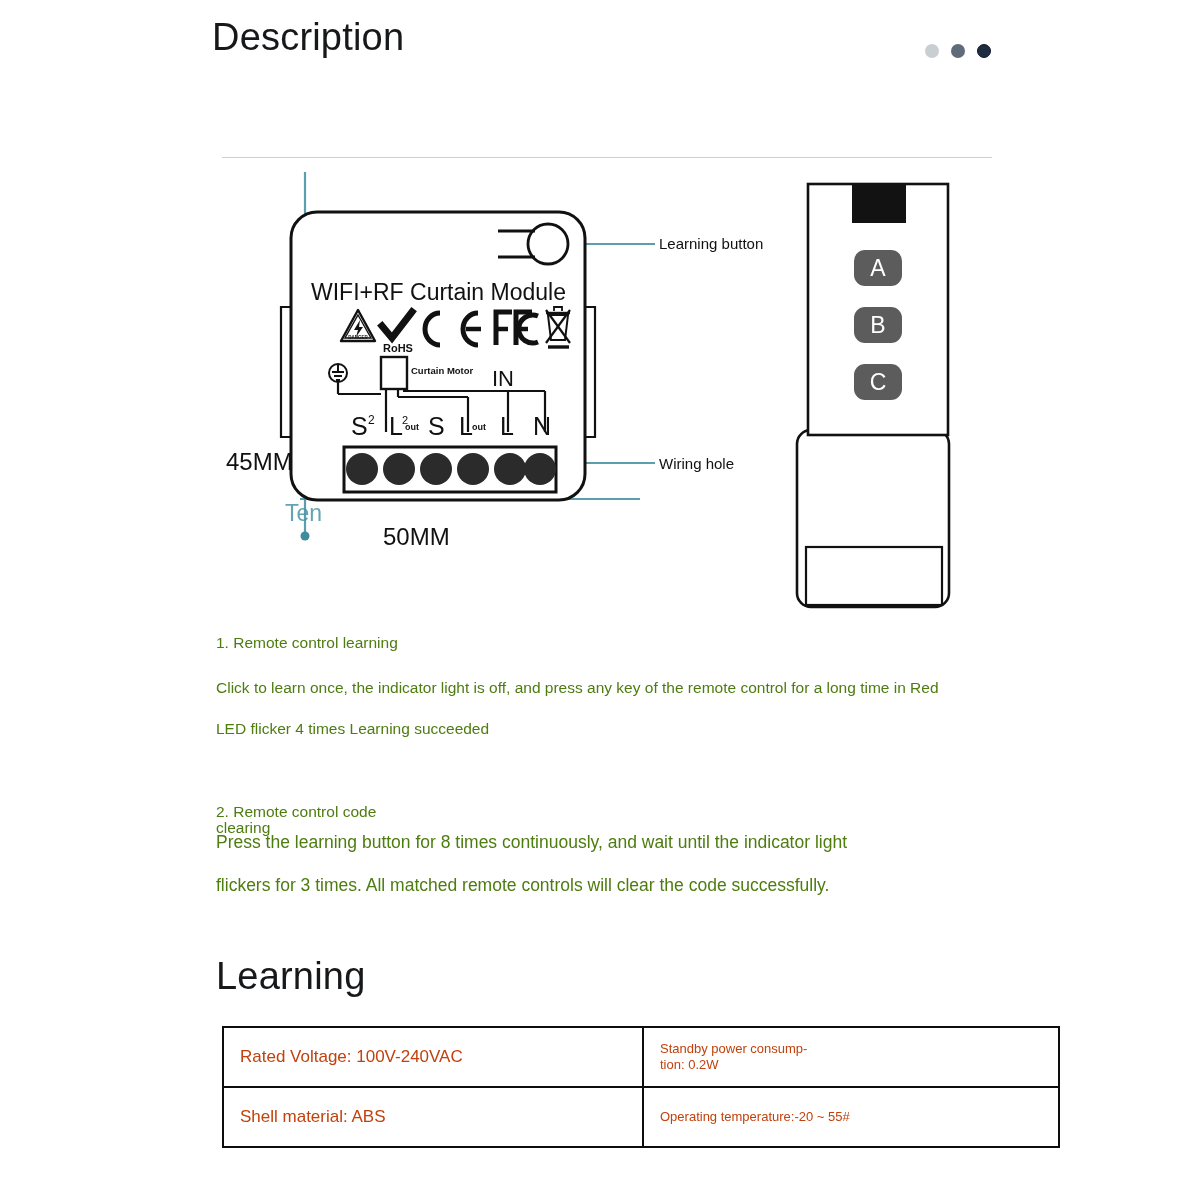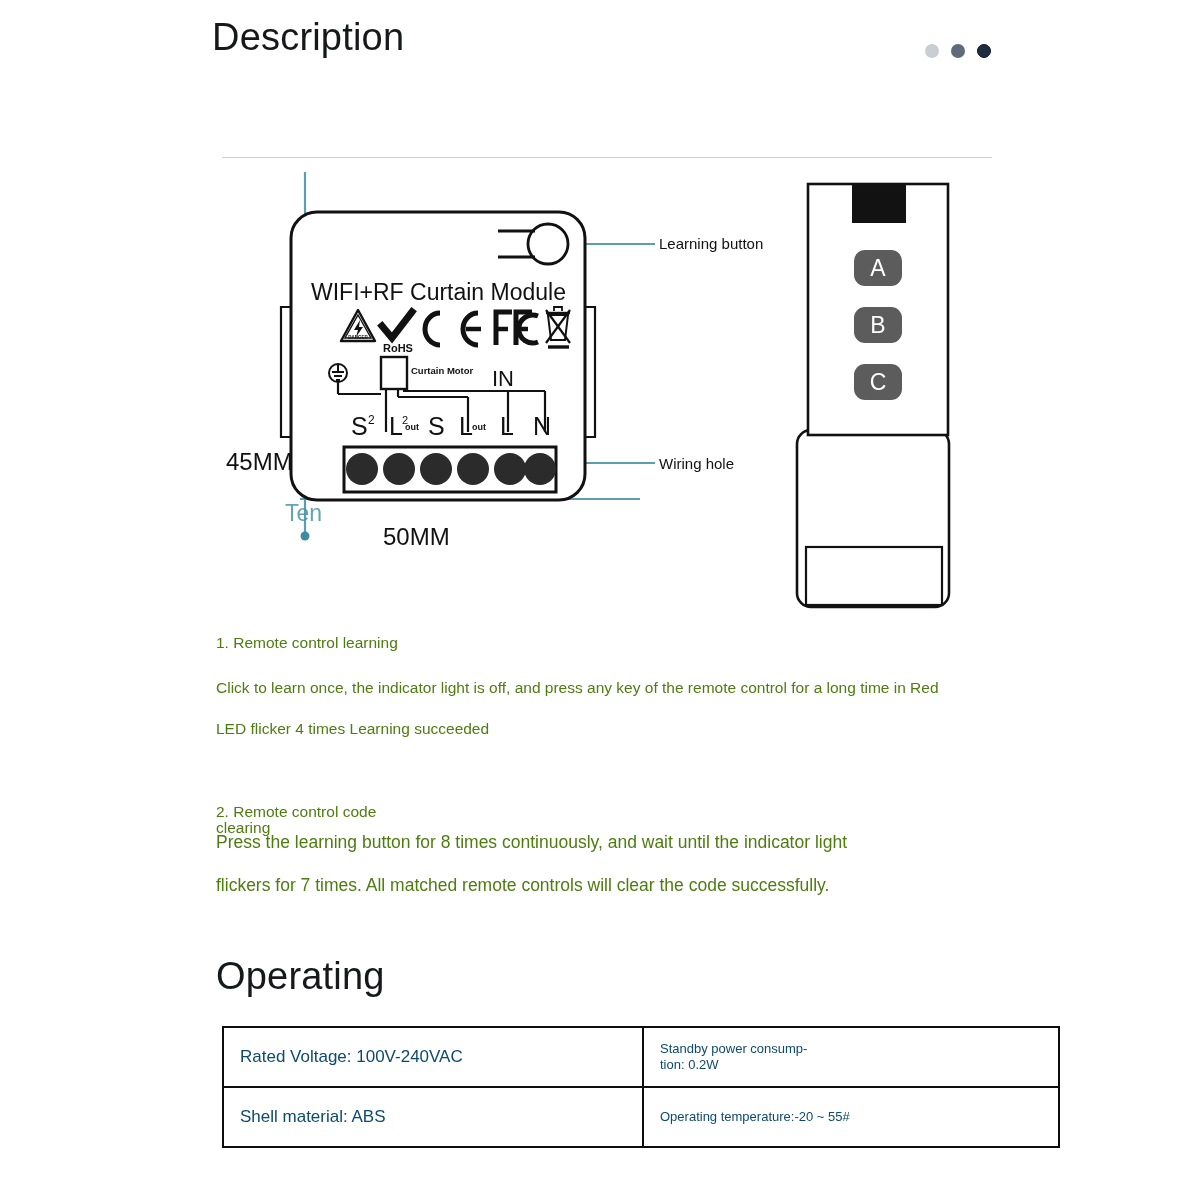--- a/index.html
+++ b/index.html
@@ -85,36 +85,36 @@
     width: 768px;
     border-collapse: collapse;
     table-layout: fixed;
   }
   #param-table td {
     border: 2px solid #0d0d0d;
     height: 50px;
     padding: 4px 16px;
     vertical-align: middle;
     font-size: 17px;
-    color: #0c4a6e;
+    color: #c2410c;
   }
   #param-table td.col-left  { width: 386px; }
   #param-table td.col-right { width: 382px; }
   #param-table td.small {
     font-size: 13px;
     line-height: 1.2;
     white-space: pre-line;
   }
 </style>
 </head>
 <body>
 
 <div class="heading" id="desc-heading">Description</div>
 
-<div class="heading" id="param-heading">Operating</div>
+<div class="heading" id="param-heading">Learning</div>
 
 <div id="pager">
   <span class="dot dot-1" style="background: rgb(201, 206, 211);"></span>
   <span class="dot dot-2" style="background: rgb(95, 107, 120);"></span>
   <span class="dot dot-3" style="background: rgb(29, 44, 65);"></span>
 </div>
 
 <div id="divider"></div>
 
 <svg id="diagram" viewBox="0 0 1200 1200" width="1200" height="1200" xmlns="http://www.w3.org/2000/svg">
@@ -278,21 +278,21 @@
   </g>
 </svg>
 
 <div class="body-text" id="s1-title">1. Remote control learning</div>
 <div class="body-text" id="s1-l1">Click to learn once, the indicator light is off, and press any key of the remote control for a long time in Red</div>
 <div class="body-text" id="s1-l2">LED flicker 4 times Learning succeeded</div>
 
 <div class="body-text" id="s2-title">2. Remote control code
 clearing</div>
 <div class="body-text lg" id="s2-l1">Press the learning button for 8 times continuously, and wait until the indicator light</div>
-<div class="body-text lg" id="s2-l2">flickers for 7 times. All matched remote controls will clear the code successfully.</div>
+<div class="body-text lg" id="s2-l2">flickers for 3 times. All matched remote controls will clear the code successfully.</div>
 
 <table id="param-table">
   <tbody>
     <tr>
       <td class="col-left">Rated Voltage: 100V-240VAC</td>
       <td class="col-right small">Standby power consump-
 tion: 0.2W</td>
     </tr>
     <tr>
       <td class="col-left">Shell material: ABS</td>

